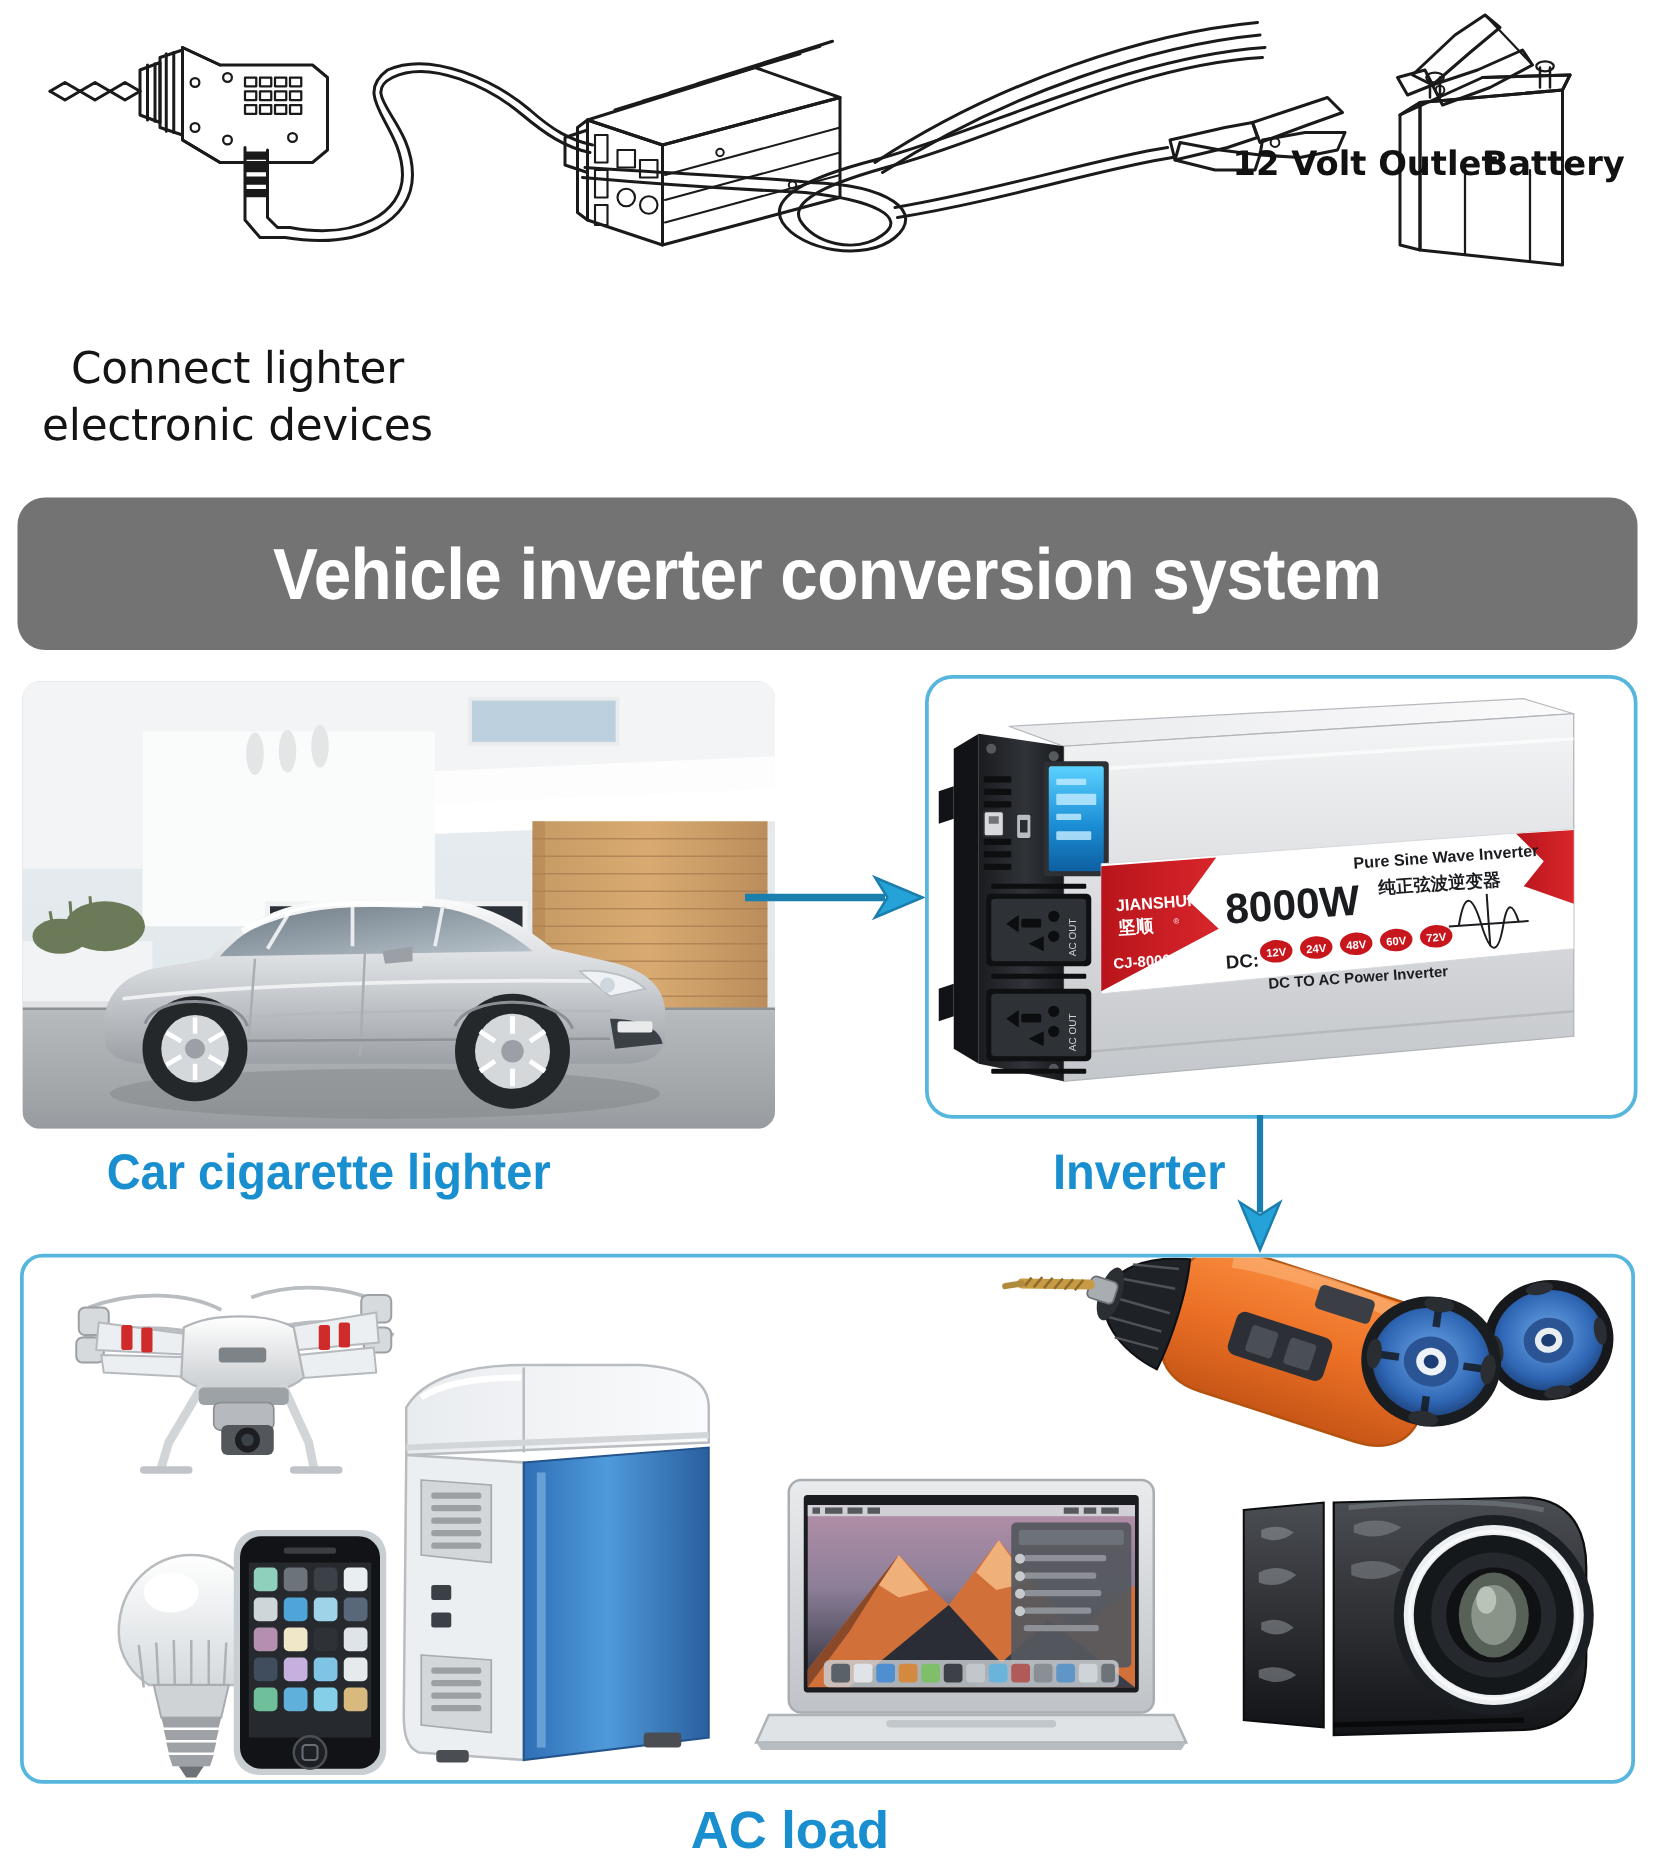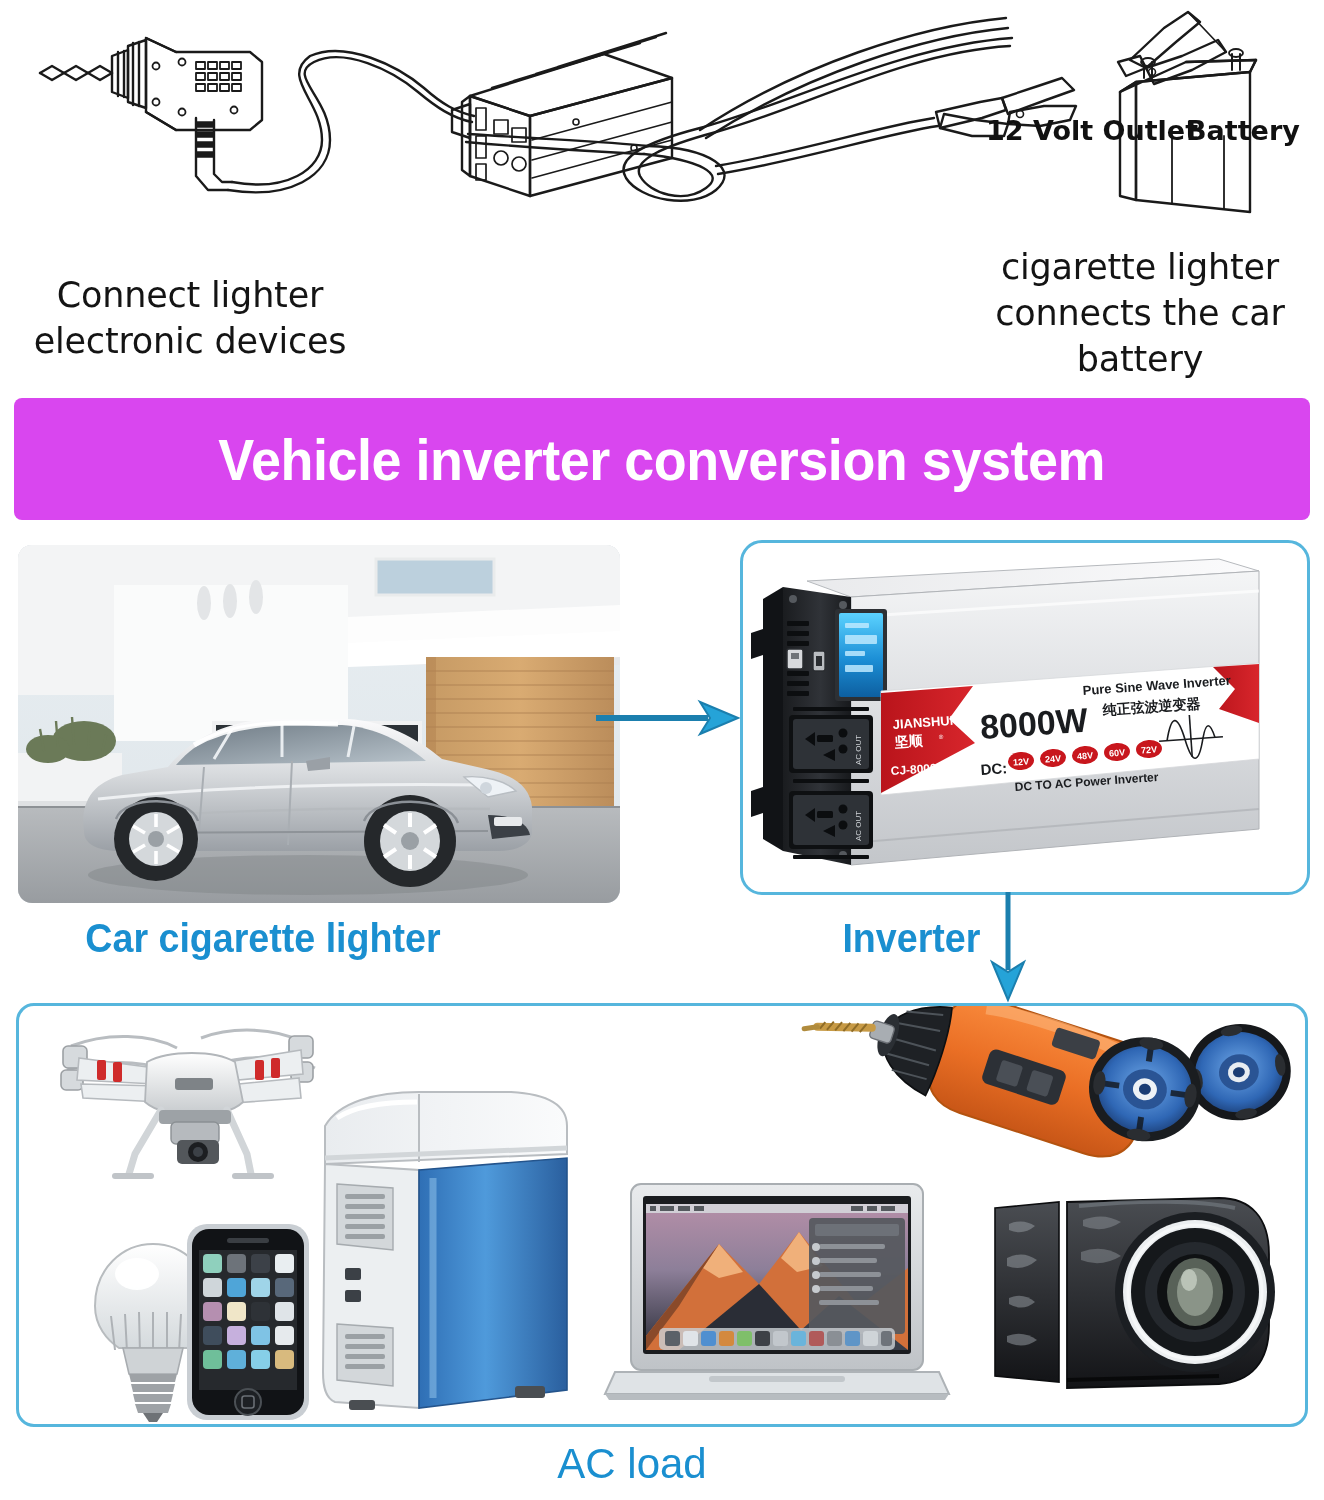--- a/index.html
+++ b/index.html
@@ -26,22 +26,22 @@
     letter-spacing: -0.2px;
   }
   .cap-1 { left: 10px;  top: 34px;  width: 360px; }
   .cap-2 { left: 450px; top: 6px;   width: 420px; }
   .cap-3 { left: 960px; top: 6px;   width: 360px; }
 
   
   .banner {
     position: absolute; left: 14px; top: 398px;
     width: 1296px; height: 122px;
-    background: #d946ef;
-    border-radius: 8px;
+    background: #737373;
+    border-radius: 22px;
     display: flex; align-items: center; justify-content: center;
   }
   .banner-title {
     color: #ffffff;
     font-size: 58px;
     font-weight: bold;
     font-family: "Liberation Sans Narrow", "Liberation Sans", sans-serif;
     transform: scaleX(0.93);
     letter-spacing: -0.5px;
     white-space: nowrap;
@@ -99,21 +99,21 @@
     background: #ffffff;
     overflow: hidden;
   }
   .load-art { position: absolute; left: 0; top: 0; }
 
   .label-load {
     position: absolute; left: 0; top: 1440px; width: 1264px;
     text-align: center;
     color: #1a8fd0;
     font-size: 42px;
-    font-weight: normal;
+    font-weight: bold;
     font-family: "Liberation Sans", sans-serif;
     white-space: nowrap;
   }
 </style>
 </head>
 <body>
 
 <div class="diagram-zone">
   <svg class="diagram-svg" width="1324" height="250" viewBox="0 0 1324 250">
     <g fill="none" stroke="#1a1a1a" stroke-width="2.4" stroke-linejoin="round" stroke-linecap="round">
@@ -233,25 +233,20 @@
     </g>
 
     <text x="986" y="140" font-family="DejaVu Sans, sans-serif" font-size="27" font-weight="600" fill="#111">12 Volt Outlet</text>
     <text x="1186" y="140" font-family="DejaVu Sans, sans-serif" font-size="27" font-weight="600" fill="#111">Battery</text>
   </svg>
 
   <div class="caption-row">
     <div class="caption cap-1">
       <div style="white-space:pre-line">Connect lighter
 electronic devices</div>
-    </div>
-    <div class="caption cap-3">
-      <div style="white-space:pre-line">cigarette lighter
-connects the car
-battery</div>
     </div>
   </div>
 </div>
 
 <div class="banner">
   <div class="banner-title">Vehicle inverter conversion system</div>
 </div>
 
 <div class="mid-row">
 

